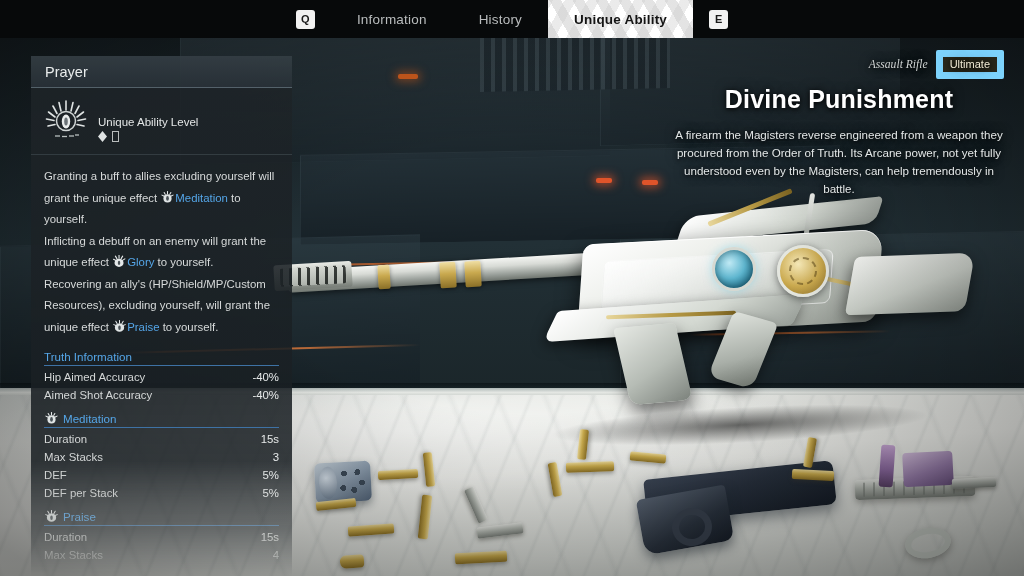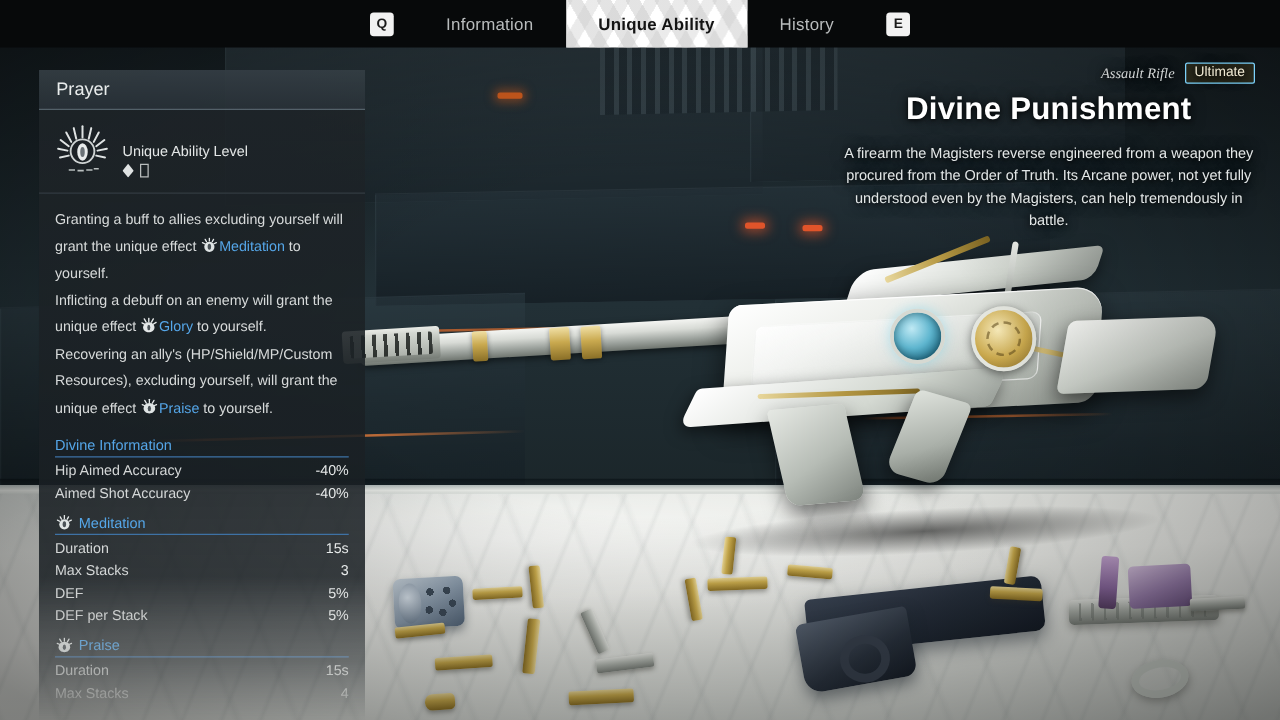--- a/index.html
+++ b/index.html
@@ -418,21 +418,21 @@
   }
   .wtype-row {
     display: flex; align-items: center; justify-content: flex-end; gap: 8px;
   }
   .wtype {
     font-size: 11.6px; font-style: italic; color: #cfd3d3;
     font-family: "Liberation Serif", serif;
   }
   .badge {
     font-size: 11px; color: #f0ead4;
-    border: 1px solid #7dd3fc;
+    border: 7px solid #7dd3fc;
     background: rgba(60,55,30,.55);
     padding: 1px 7px 2px 7px;
     border-radius: 2px;
   }
   .wname {
     margin-top: 6px;
     font-size: 25px; font-weight: bold; color: #ffffff;
     letter-spacing: .2px;
   }
   .wdesc {
@@ -515,22 +515,22 @@
     <div class="prop casing steel" style="left:952px;top:478px;width:44px;height:10px;transform:rotate(-3deg);"></div>
     <div class="prop casing" style="left:316px;top:500px;width:40px;height:9px;transform:rotate(-6deg);"></div>
 
     <div class="dark-vignette"></div>
   </div>
 
   <div class="letterbox-top"></div>
   <div class="tabbar">
     <div class="keycap">Q</div>
     <div class="tab">Information</div>
+    <div class="tab">History</div>
     <div class="tab active">Unique Ability</div>
-    <div class="tab">History</div>
     <div class="keycap">E</div>
   </div>
 
   <div class="panel">
     <div class="panel-head">
       <div class="panel-title">Prayer</div>
     </div>
 
     <div class="panel-body">
 
@@ -614,21 +614,21 @@
                   <line x1="13.2" y1="5" x2="10.8" y2="6"></line>
                 </g>
                 <path d="M7 3.6 C10.3 3.6 12 6 12 8.4 C12 11 9.6 12.6 7 12.6 C4.4 12.6 2 11 2 8.4 C2 6 3.7 3.6 7 3.6 Z" fill="#dfe4e4"></path>
                 <ellipse cx="7" cy="8.4" rx="1.4" ry="2.4" fill="#4a5257"></ellipse>
               </svg><span>Praise</span></span>
           <span>to yourself.</span>
         </p>
       </div>
 
       <div class="sec-head">
-        <span>Divine Information</span>
+        <span>Truth Information</span>
       </div>
       <div class="stat-row">
         <span>Hip Aimed Accuracy</span>
         <span class="stat-val">-40%</span>
       </div>
       <div class="stat-row">
         <span>Aimed Shot Accuracy</span>
         <span class="stat-val">-40%</span>
       </div>
 

